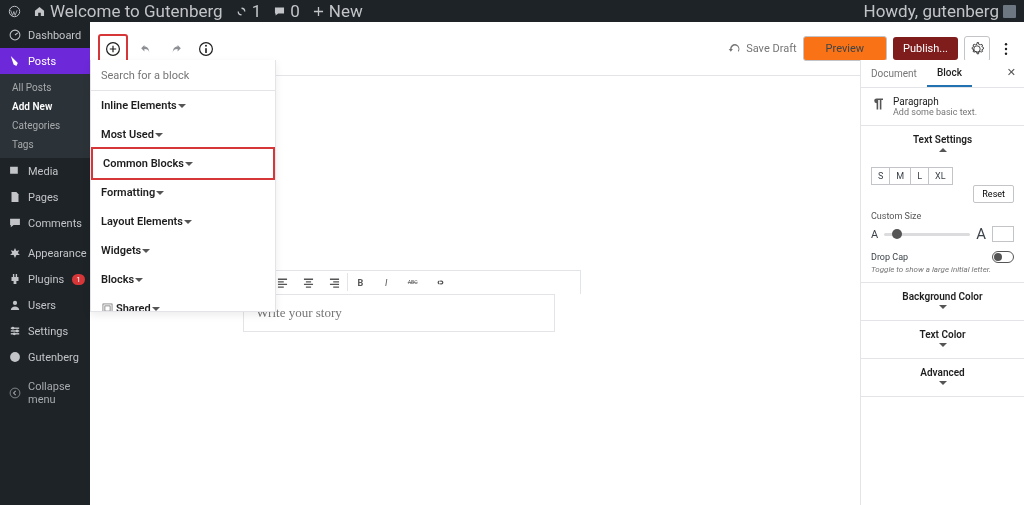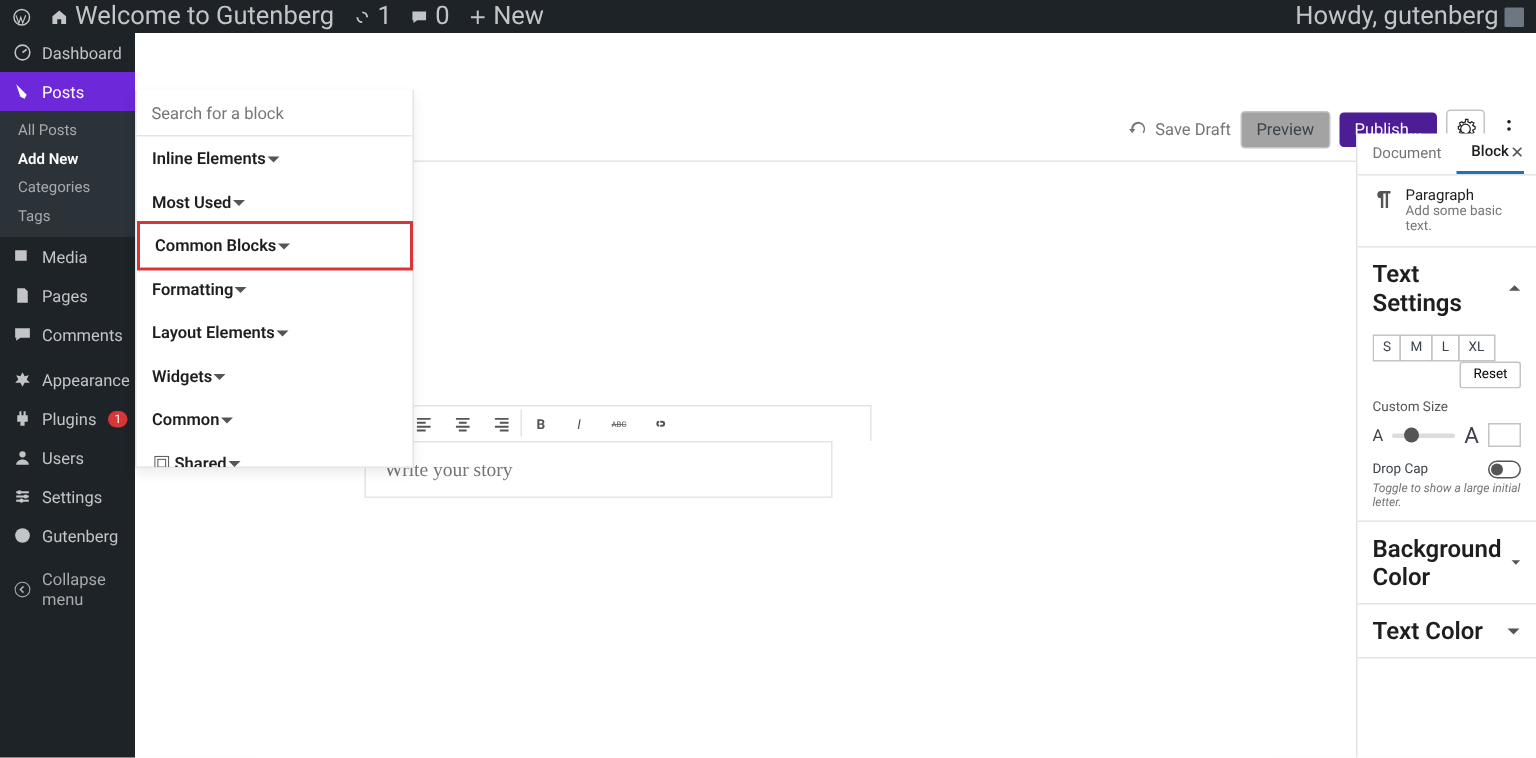--- a/index.html
+++ b/index.html
@@ -21,31 +21,31 @@
 .side-sub .sub { padding: 4px 8px 4px 12px; color: #a7aaad; cursor: pointer; }
 .side-sub .sub.current { color: #fff; font-weight: 600; }
 .side-item .badge { background: #d63638; color: #fff; font-size: 8px; border-radius: 7px; padding: 0 4px; line-height: 11px; margin-left: 2px; }
 .side-sep { height: 4px; }
 .side-item.collapse { color: #a7aaad; }
 
 
 .main { position: absolute; left: 90px; right: 0; top: 22px; bottom: 0; background: #fff; }
 
 
-.topbar { height: 43px; border-bottom: 1px solid #e2e4e7; display: flex; align-items: center; justify-content: space-between; padding: 0 8px; margin-top: 43px; }
+.topbar { height: 54px; border-bottom: 1px solid #e2e4e7; display: flex; align-items: center; justify-content: space-between; padding: 0 8px; }
 .topbar .left { display: flex; align-items: center; gap: 6px; }
 .icon-btn { width: 24px; height: 24px; display: inline-flex; align-items: center; justify-content: center; cursor: pointer; border-radius: 3px; }
 .icon-btn svg { width: 16px; height: 16px; fill: #1e1e1e; }
 .icon-btn.dim svg { fill: #8d8f94; }
 .highlight-red { border: 2px solid #d63638; padding: 1px; border-radius: 3px; }
 .topbar .right { display: flex; align-items: center; gap: 6px; }
 .savedraft { display: flex; align-items: center; gap: 4px; color: #757575; font-size: 11px; cursor: pointer; }
 .savedraft svg { width: 14px; height: 14px; fill: #757575; }
-.btn-preview { border: 1px solid #c3c4c7; background: #a3a3a3; color: #3c434a; padding: 5px 10px; font-size: 11px; border-radius: 3px; cursor: pointer; }
-.btn-publish { background: #4c1d95; color: #fff; border: none; padding: 5px 10px; font-size: 11px; border-radius: 3px; cursor: pointer; }
+.btn-preview { border: 1px solid #c3c4c7; background: #f97316; color: #3c434a; padding: 5px 22px; font-size: 11px; border-radius: 3px; cursor: pointer; }
+.btn-publish { background: #7f1d1d; color: #fff; border: none; padding: 5px 10px; font-size: 11px; border-radius: 3px; cursor: pointer; }
 .gear-btn { width: 26px; height: 26px; border: 1px solid #c3c4c7; border-radius: 3px; display: inline-flex; align-items: center; justify-content: center; cursor: pointer; }
 .gear-btn svg { width: 16px; height: 16px; fill: #1e1e1e; }
 .more-btn { width: 20px; height: 26px; display: inline-flex; align-items: center; justify-content: center; cursor: pointer; }
 .more-btn svg { width: 16px; height: 16px; fill: #1e1e1e; }
 
 
 .inserter { position: absolute; left: 0; top: 38px; width: 186px; background: #fff; border: 1px solid #e2e4e7; border-top: none; box-shadow: 0 3px 8px rgba(0,0,0,0.08); z-index: 10; }
 .inserter .search { padding: 8px 10px; border-bottom: 1px solid #e2e4e7; }
 .inserter .search input { width: 100%; border: none; outline: none; font-size: 11px; color: #757575; }
 .ins-body { max-height: 220px; overflow-y: auto; }
@@ -60,31 +60,31 @@
 
 .editor { position: absolute; left: 0; right: 148px; top: 38px; bottom: 0; display: flex; align-items: center; padding-top: 36px; }
 .title { font-family: Georgia, serif; font-size: 28px; font-weight: 700; color: #1e1e1e; margin-bottom: 6px; margin-left: 40px; }
 .block-tools { border: 1px solid #e2e4e7; border-bottom: none; display: flex; align-items: center; height: 24px; width: 340px; margin-left: -2px; }
 .block-tools .tool { width: 26px; height: 22px; display: inline-flex; align-items: center; justify-content: center; cursor: pointer; }
 .block-tools .tool svg { width: 13px; height: 13px; fill: #555; }
 .block-tools .sep { width: 1px; height: 18px; background: #e2e4e7; }
 .para { border: 1px solid #e2e4e7; width: 312px; padding: 10px 12px; font-family: Georgia, serif; color: #757575; font-size: 13px; }
 
 
-.rsidebar { position: absolute; right: 0; top: 38px; bottom: 0; width: 120px; border-left: 1px solid #e2e4e7; background: #fff; font-size: 10px; margin-top: 29px; }
+.rsidebar { position: absolute; right: 0; top: 38px; bottom: 0; width: 164px; border-left: 1px solid #e2e4e7; background: #fff; font-size: 10px; }
 .tabs { display: flex; align-items: center; border-bottom: 1px solid #e2e4e7; height: 28px; position: relative; }
 .tab { padding: 0 10px; height: 100%; display: flex; align-items: center; color: #757575; cursor: pointer; font-size: 10px; }
 .tab.active { color: #1e1e1e; border-bottom: 2px solid #2271b1; font-weight: 500; }
 .tabs .closex { position: absolute; right: 8px; top: 6px; cursor: pointer; color: #555; font-size: 11px; }
 .panel { padding: 8px 10px; border-bottom: 1px solid #e2e4e7; }
 .block-desc { display: flex; gap: 6px; }
 .block-desc svg { width: 16px; height: 16px; fill: #555; flex-shrink: 0; }
 .block-desc .name { font-size: 10px; color: #1e1e1e; }
 .block-desc .sub { font-size: 9px; color: #757575; }
-.panel-head { display: flex; justify-content: space-between; align-items: center; font-weight: 600; font-size: 16px; color: #1e1e1e; cursor: pointer; }
+.panel-head { display: flex; justify-content: space-between; align-items: center; font-weight: 600; font-size: 10px; color: #1e1e1e; cursor: pointer; flex-direction: column; }
 .panel-head svg { width: 10px; height: 10px; fill: #555; }
 .sizes { display: flex; gap: 0; margin-top: 6px; }
 .sizes .sz { border: 1px solid #c3c4c7; padding: 3px 6px; font-size: 9px; cursor: pointer; margin-right: -1px; }
 .reset { float: right; border: 1px solid #c3c4c7; padding: 3px 8px; font-size: 9px; background: #fff; cursor: pointer; border-radius: 2px; }
 .panel .lbl { font-size: 9px; color: #555; margin-top: 8px; }
 .slider-row { display: flex; align-items: center; gap: 6px; margin-top: 4px; }
 .slider-row .A1 { font-size: 11px; }
 .slider-row .A2 { font-size: 15px; }
 .slider-track { flex: 1; height: 3px; background: #dcdcde; position: relative; border-radius: 2px; }
 .slider-thumb { position: absolute; left: 8px; top: -4px; width: 10px; height: 10px; background: #555; border-radius: 50%; cursor: pointer; }
@@ -311,21 +311,21 @@
             <path d="M1 3l4 4 4-4z"></path>
           </svg>
         </div>
       <div class="cat">
           <span>Widgets</span>
           <svg viewBox="0 0 10 10">
             <path d="M1 3l4 4 4-4z"></path>
           </svg>
         </div>
       <div class="cat">
-          <span>Common</span>
+          <span>Blocks</span>
           <svg viewBox="0 0 10 10">
             <path d="M1 3l4 4 4-4z"></path>
           </svg>
         </div>
       <div class="cat">
           <span class="lead">
             <svg class="pre" viewBox="0 0 20 20">
               <rect x="3" y="3" width="14" height="14" fill="none" stroke="#555"></rect>
               <rect x="6" y="6" width="8" height="8" fill="none" stroke="#555"></rect>
             </svg>
@@ -446,15 +446,23 @@
         </div>
     </div>
     <div class="panel">
       <div class="panel-head">
           <span>Text Color</span>
           <svg viewBox="0 0 10 10">
             <path d="M1 3l4 4 4-4z"></path>
           </svg>
         </div>
     </div>
+    <div class="panel">
+      <div class="panel-head">
+          <span>Advanced</span>
+          <svg viewBox="0 0 10 10">
+            <path d="M1 3l4 4 4-4z"></path>
+          </svg>
+        </div>
+    </div>
   </div>
 
 </div>
 
 </body></html>

